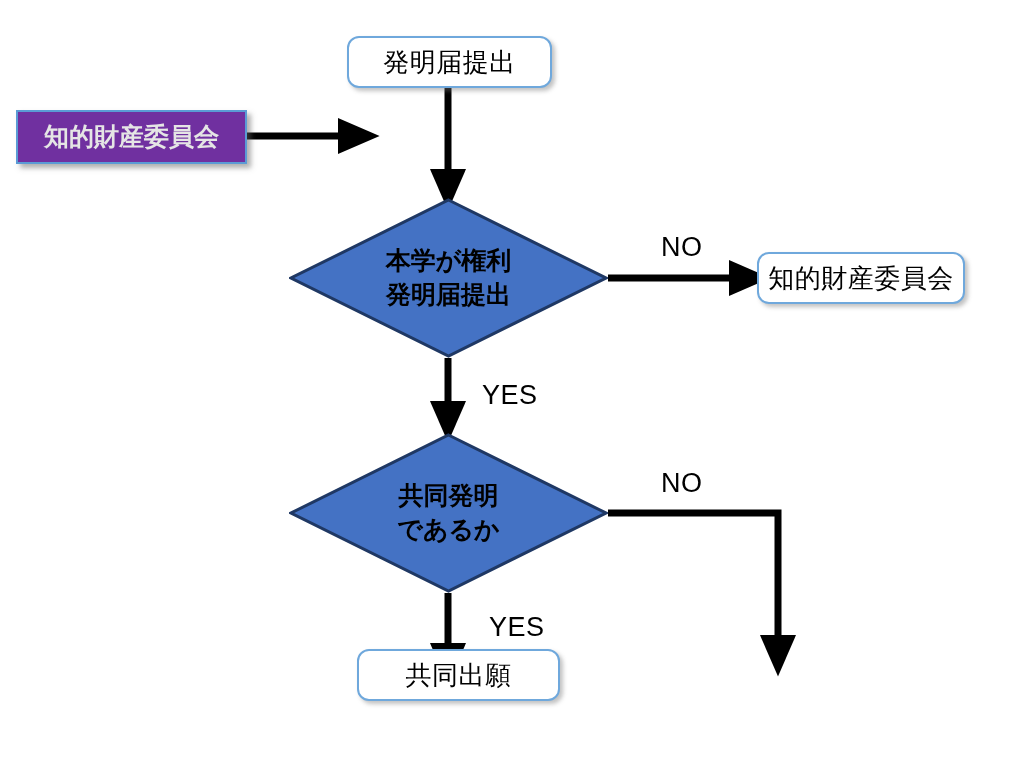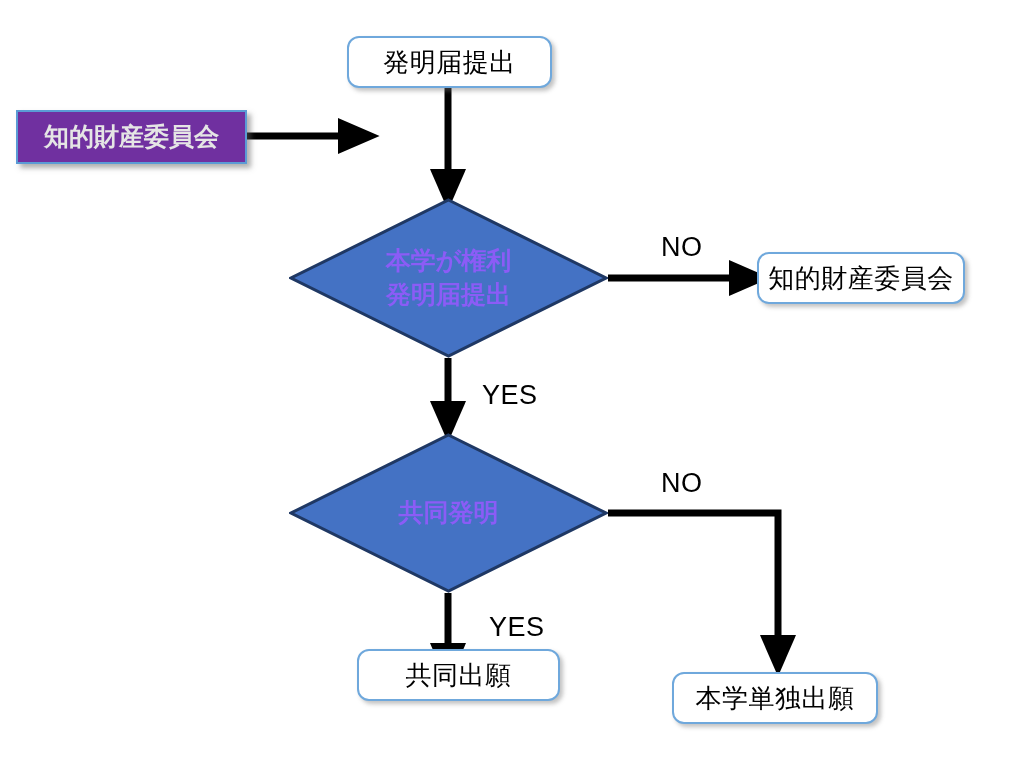--- a/index.html
+++ b/index.html
@@ -74,21 +74,21 @@
   .diamond-label {
     position: absolute;
     left: 0;
     top: 0;
     width: 100%;
     height: 100%;
     display: flex;
     flex-direction: column;
     align-items: center;
     justify-content: center;
-    color: #8b5cf6;
+    color: #000000;
     font-size: 25px;
     font-weight: bold;
     line-height: 1.35;
     white-space: nowrap;
     pointer-events: none;
   }
   
   .edge-label {
     position: absolute;
     color: #000000;
@@ -144,30 +144,28 @@
   <div class="node-box" style="left:757px; top:252px; width:208px; height:52px;">
     <span>知的財産委員会</span>
   </div>
 
   <div class="node-diamond" style="left:289px; top:433px; width:319px; height:160px;">
     <svg width="319" height="160" viewBox="0 0 319 160" xmlns="http://www.w3.org/2000/svg">
       <polygon points="159.5,2 317,80 159.5,158 2,80" fill="#4472C4" stroke="#1F3864" stroke-width="3"></polygon>
     </svg>
     <div class="diamond-label">
       <span>共同発明</span>
+      <span>であるか</span>
     </div>
   </div>
 
   <div class="node-box" style="left:357px; top:649px; width:203px; height:52px;">
     <span>共同出願</span>
   </div>
 
-  <div class="node-box" style="left:672px; top:672px; width:206px; height:52px;">
-    <span>本学単独出願</span>
-  </div>
 
   <div class="edge-label" style="left:661px; top:234px;">NO</div>
 
   <div class="edge-label" style="left:482px; top:382px;">YES</div>
 
   <div class="edge-label" style="left:661px; top:470px;">NO</div>
 
   <div class="edge-label" style="left:489px; top:614px;">YES</div>
 
 </div>

